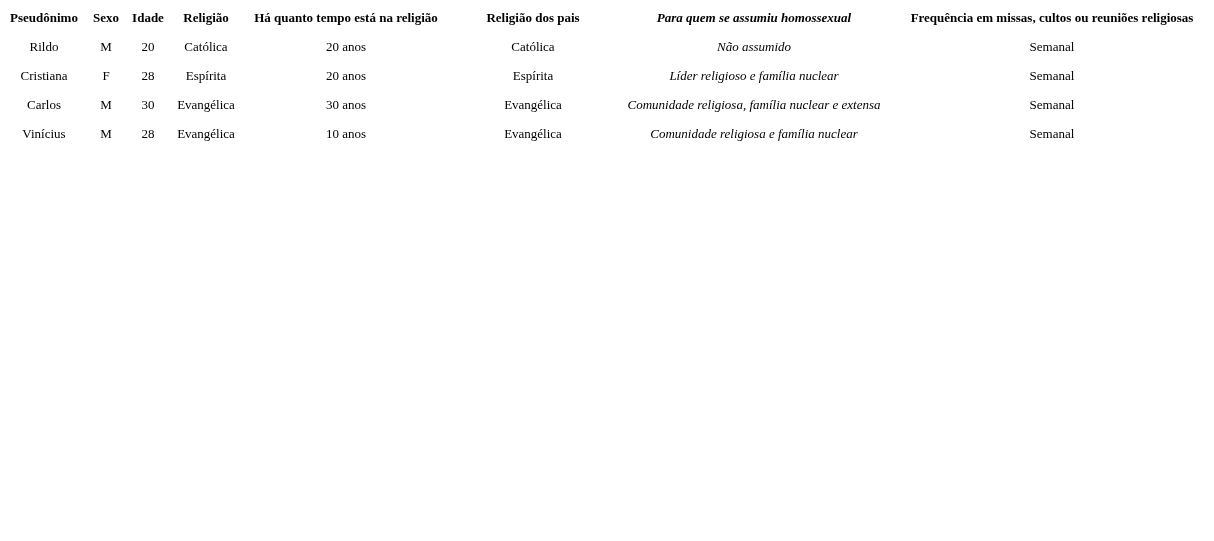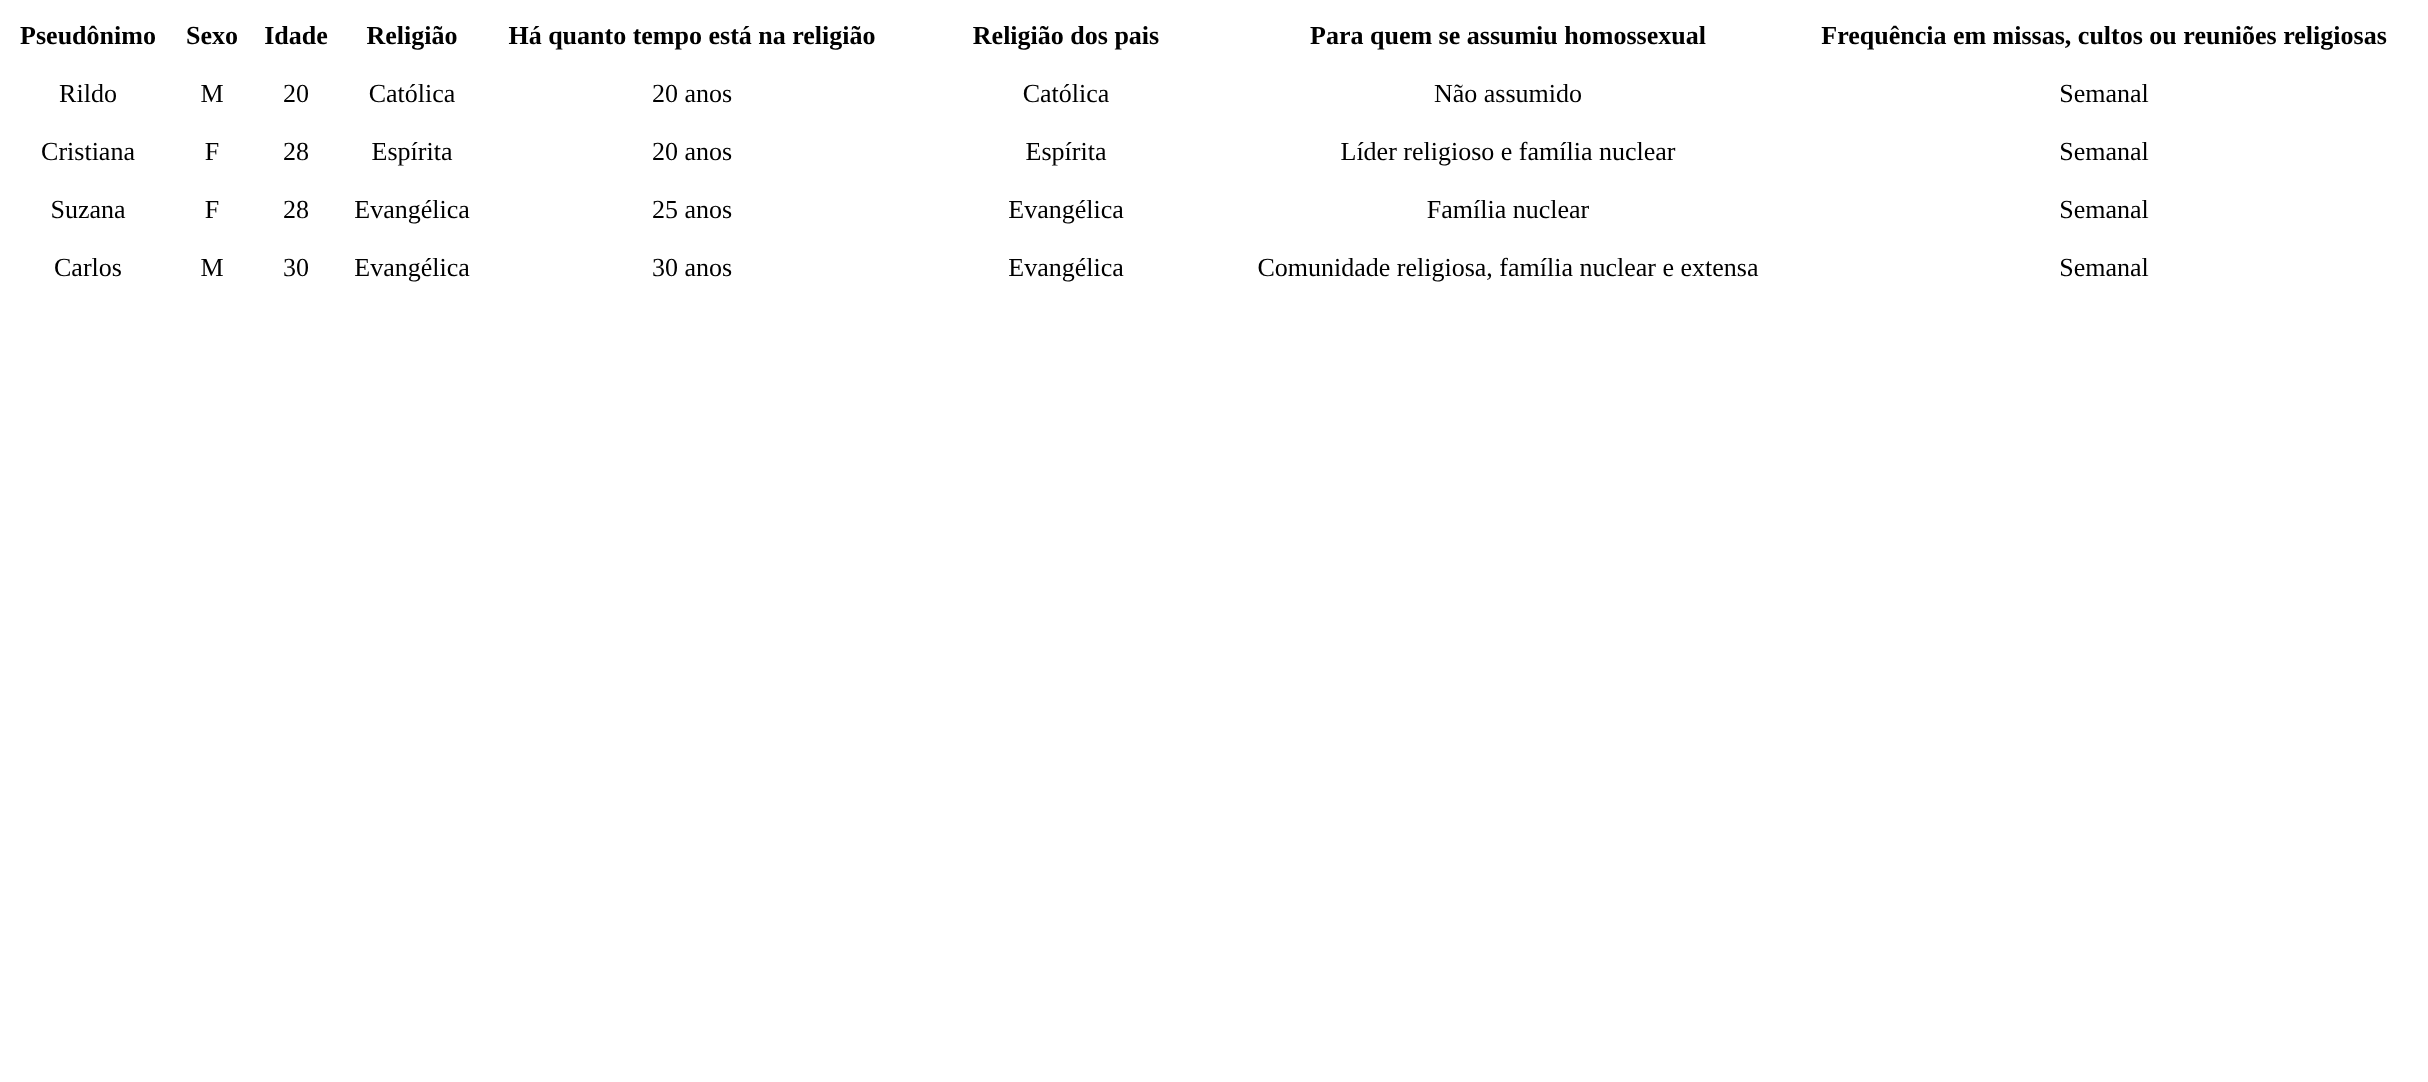--- a/index.html
+++ b/index.html
@@ -35,21 +35,21 @@
       height: 25px;
       white-space: nowrap;
       vertical-align: middle;
     }
     th.col-pseudonimo, td.col-pseudonimo { width: 74px; margin-top: 34px; }
     th.col-sexo, td.col-sexo { width: 34px; }
     th.col-idade, td.col-idade { width: 34px; }
     th.col-religiao, td.col-religiao { width: 66px; }
     th.col-tempo, td.col-tempo { width: 198px; }
     th.col-pais, td.col-pais { width: 160px; }
-    th.col-assumiu, td.col-assumiu { width: 266px; }
+    th.col-assumiu, td.col-assumiu { width: 266px; font-style: italic; }
     th.col-frequencia, td.col-frequencia { width: 314px; }
   </style>
 </head>
 <body>
 
 <table class="data-table">
   <thead>
     <tr>
       <th class="col-pseudonimo">Pseudônimo</th>
       <th class="col-sexo">Sexo</th>
@@ -76,33 +76,33 @@
       <td class="col-pseudonimo">Cristiana</td>
       <td class="col-sexo">F</td>
       <td class="col-idade">28</td>
       <td class="col-religiao">Espírita</td>
       <td class="col-tempo">20 anos</td>
       <td class="col-pais">Espírita</td>
       <td class="col-assumiu">Líder religioso e família nuclear</td>
       <td class="col-frequencia">Semanal</td>
     </tr>
     <tr>
-      <td class="col-pseudonimo">Suzana</td>
-      <td class="col-sexo">F</td>
-      <td class="col-idade">28</td>
-      <td class="col-religiao">Evangélica</td>
-      <td class="col-tempo">25 anos</td>
-      <td class="col-pais">Evangélica</td>
-      <td class="col-assumiu">Família nuclear</td>
-      <td class="col-frequencia">Semanal</td>
-    </tr>
-    <tr>
       <td class="col-pseudonimo">Carlos</td>
       <td class="col-sexo">M</td>
       <td class="col-idade">30</td>
       <td class="col-religiao">Evangélica</td>
       <td class="col-tempo">30 anos</td>
       <td class="col-pais">Evangélica</td>
       <td class="col-assumiu">Comunidade religiosa, família nuclear e extensa</td>
       <td class="col-frequencia">Semanal</td>
     </tr>
+    <tr>
+      <td class="col-pseudonimo">Vinícius</td>
+      <td class="col-sexo">M</td>
+      <td class="col-idade">28</td>
+      <td class="col-religiao">Evangélica</td>
+      <td class="col-tempo">10 anos</td>
+      <td class="col-pais">Evangélica</td>
+      <td class="col-assumiu">Comunidade religiosa e família nuclear</td>
+      <td class="col-frequencia">Semanal</td>
+    </tr>
   </tbody>
 </table>
 
 </body></html>

